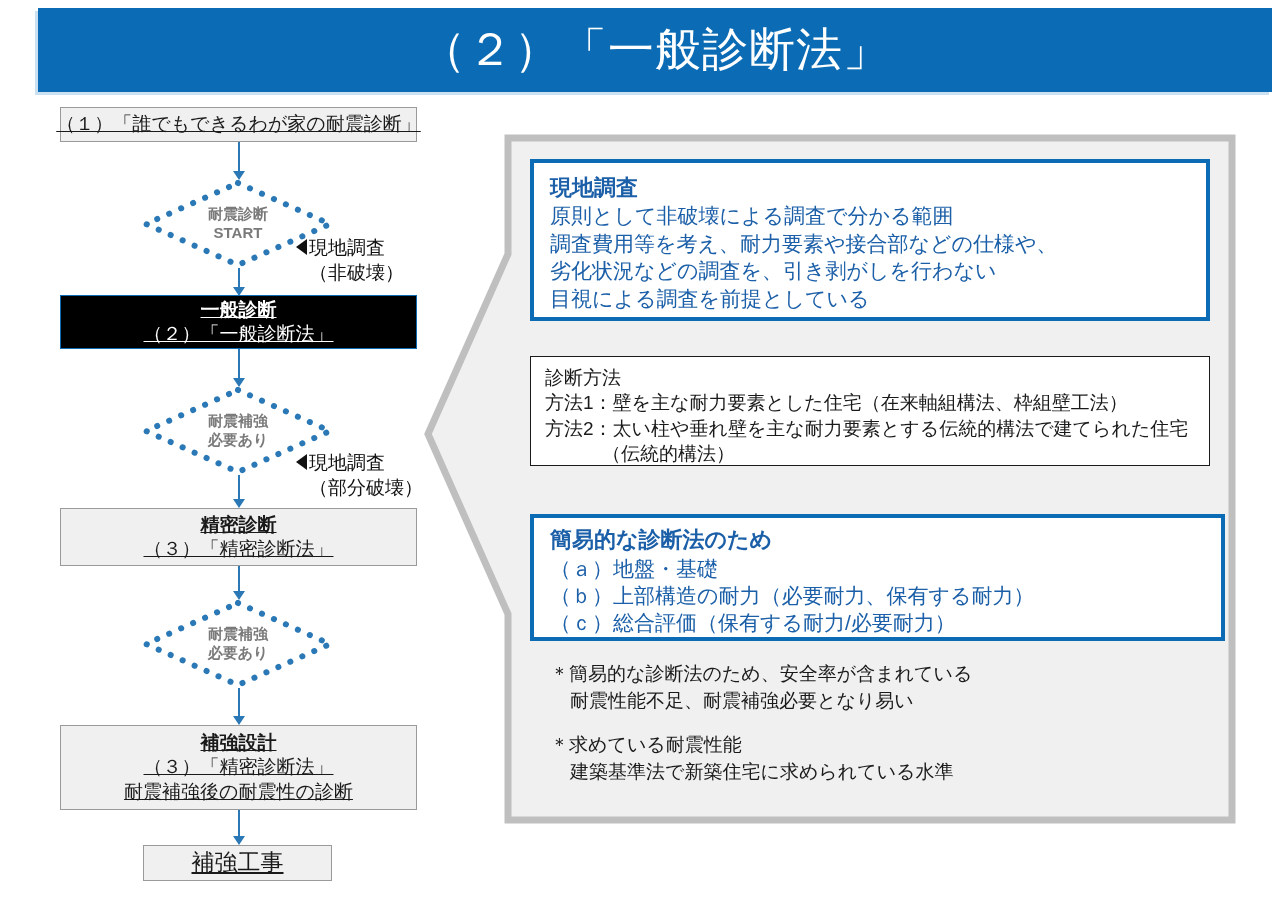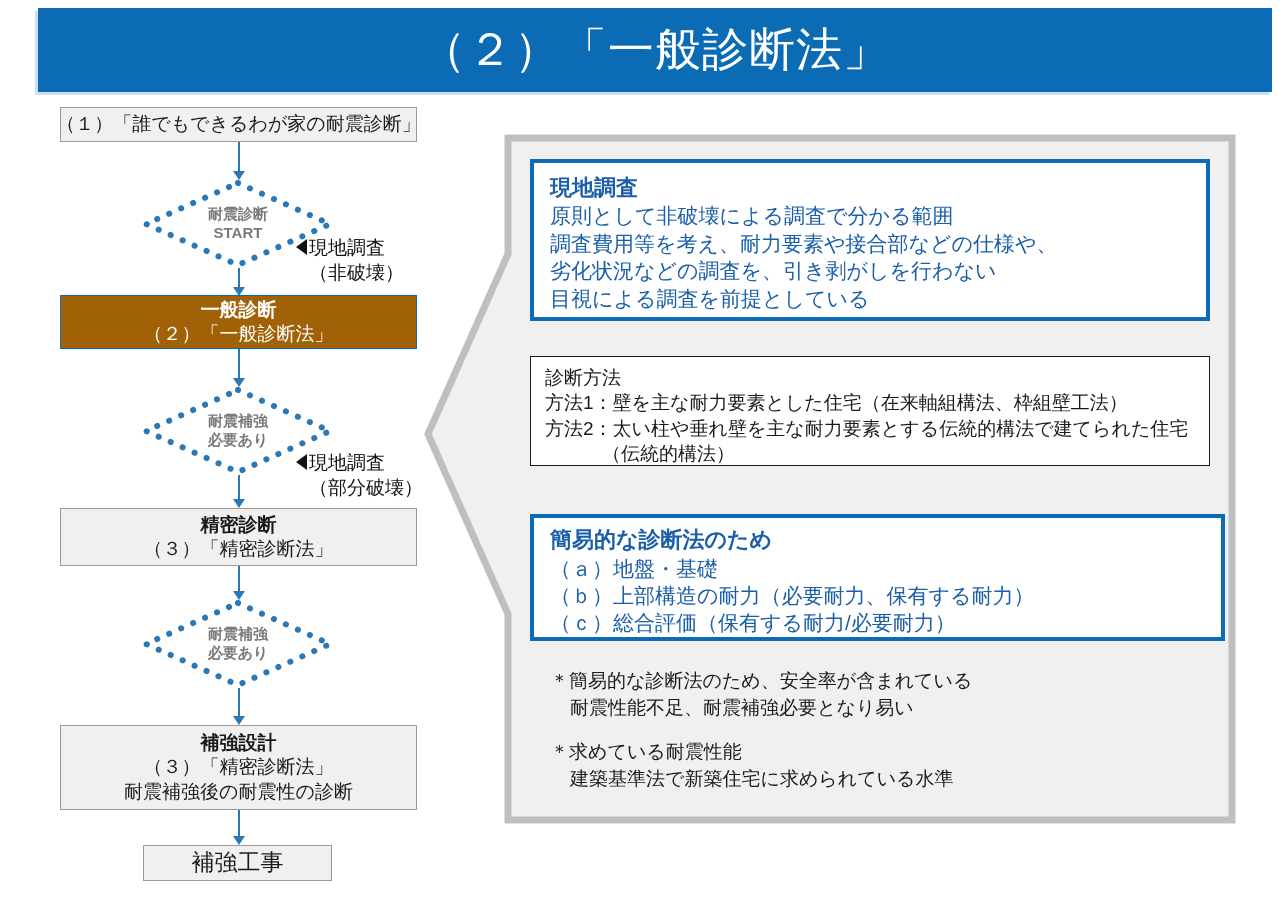--- a/index.html
+++ b/index.html
@@ -52,26 +52,26 @@
     border: 1px solid #9a9a9a;
     background: #f0f0f0;
     display: flex;
     flex-direction: column;
     align-items: center;
     justify-content: center;
     text-align: center;
     color: #1a1a1a;
     line-height: 1.28;
   }
-  .fbox .ln { display: block; white-space: nowrap; }
+  .fbox .ln { display: block; white-space: nowrap; text-decoration: underline; }
   .fbox .ln.bold { font-weight: bold; }
 
   #box-diy      { left: 60px;  top: 107px; width: 357px; height: 35px; font-size: 19px; }
   #box-general  { left: 60px;  top: 295px; width: 357px; height: 54px;
-                  background: #a16207; border-color: #0b6cb5; color: #ffffff; font-size: 19px; }
+                  background: #000000; border-color: #0b6cb5; color: #ffffff; font-size: 19px; }
   #box-precise  { left: 60px;  top: 508px; width: 357px; height: 58px; font-size: 19px; }
   #box-design   { left: 60px;  top: 725px; width: 357px; height: 85px; font-size: 19px; }
   #box-work     { left: 143px; top: 845px; width: 189px; height: 36px; font-size: 23px; }
 
   
   .diamond {
     position: absolute;
     display: flex;
     flex-direction: column;
     align-items: center;
@@ -162,21 +162,20 @@
     line-height: 1.3;
   }
   #cbox-items .hd { font-weight: bold; font-size: 22px; }
 
   .notes {
     position: absolute;
     left: 130px; top: 527px; width: 680px;
     color: #1a1a1a;
     font-size: 19px;
     line-height: 1.4;
-    margin-top: 7px;
   }
   .note-block { margin-bottom: 18px; }
   .note-block .ln { display: block; white-space: nowrap; }
   .note-block .ln.ind { padding-left: 20px; }
 </style>
 </head>
 <body>
 
 <div id="slide">
 

